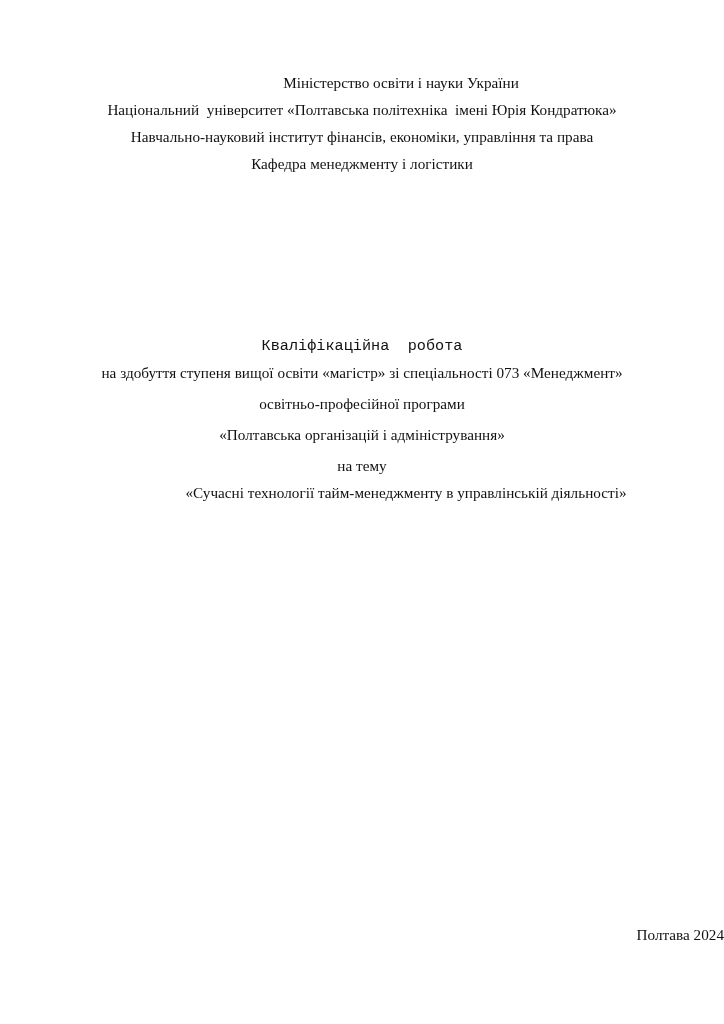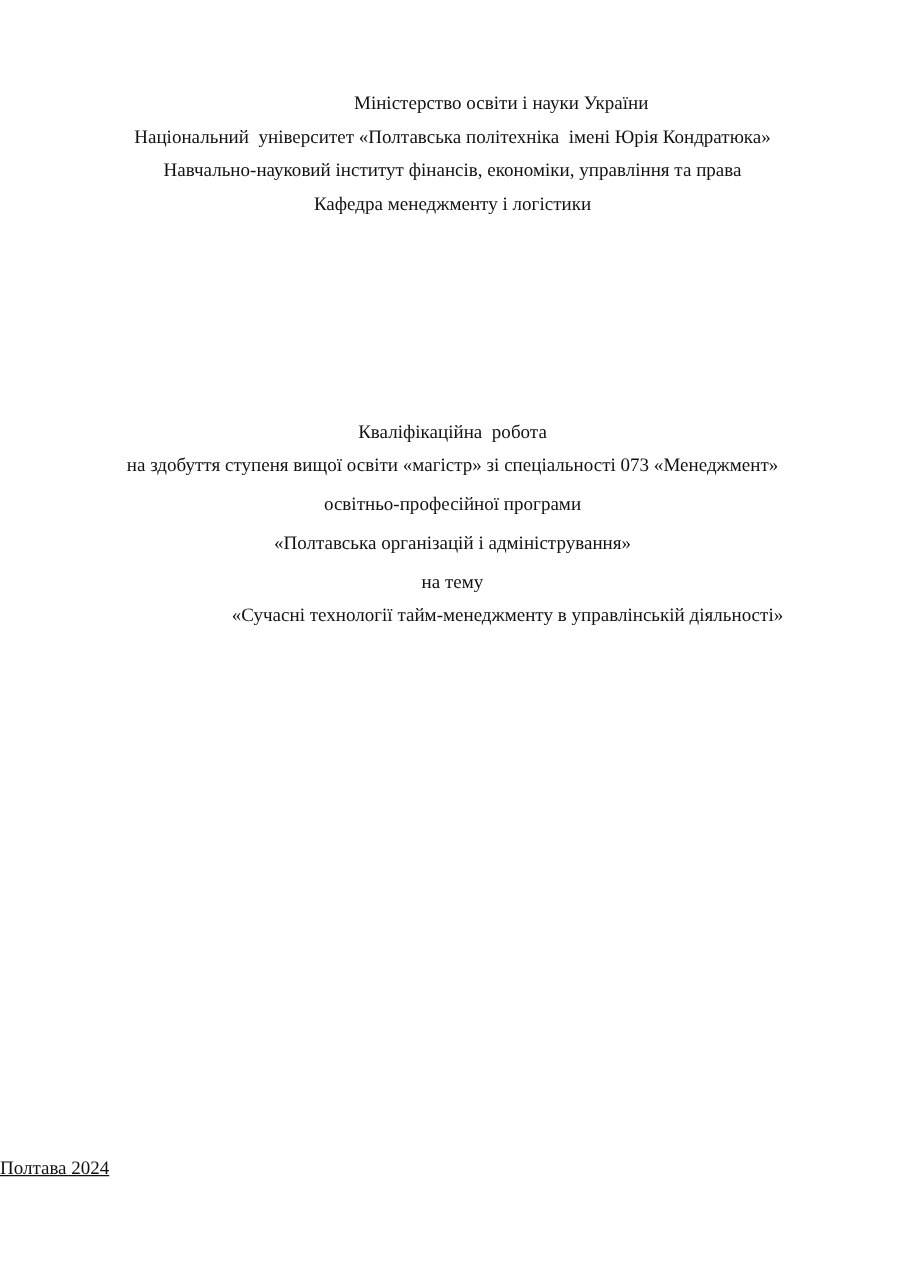--- a/index.html
+++ b/index.html
@@ -30,21 +30,21 @@
     letter-spacing: 0.02px;
   }
 
   
   .hdr-1 { top: 73px; padding-left: 39px; }
   .hdr-2 { top: 100px; }
   .hdr-3 { top: 127px; }
   .hdr-4 { top: 154px; }
 
   
-  .ttl-1 { top: 336px; }
+  .ttl-1 { top: 336px; font-family: Liberation Mono, monospace; }
   .ttl-2 { top: 363px; text-align: center; }
   .ttl-3 { top: 394px; }
   .ttl-4 { top: 425px; }
   .ttl-5 { top: 456px; }
   .ttl-6 { top: 483px; padding-left: 44px; }
 
   
   .sigblock {
     position: absolute;
     top: 658px;
@@ -66,25 +66,24 @@
   }
   .rule-long { width: 62px; }
   .rule-short { width: 48px; }
 
   
   .footer {
     position: absolute;
     top: 925px;
     left: 0;
     width: 724px;
-    text-align: left;
+    text-align: right;
     font-size: 15.2px;
     line-height: 20px;
     white-space: pre;
-    text-decoration: underline;
   }
 </style>
 </head>
 <body>
 
 <div class="page">
 
   <div class="line hdr-1">Міністерство освіти і науки України</div>
   <div class="line hdr-2">Національний  університет «Полтавська політехніка  імені Юрія Кондратюка»</div>
   <div class="line hdr-3">Навчально-науковий інститут фінансів, економіки, управління та права</div>

